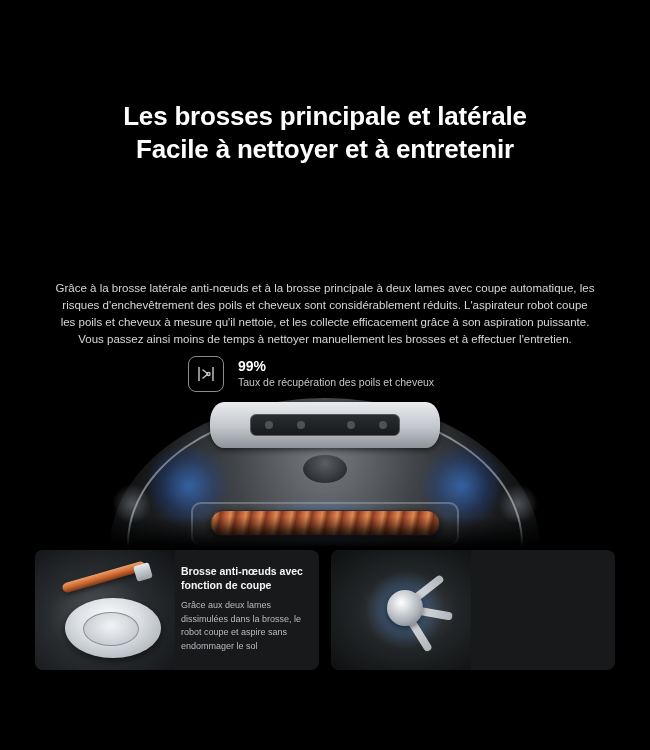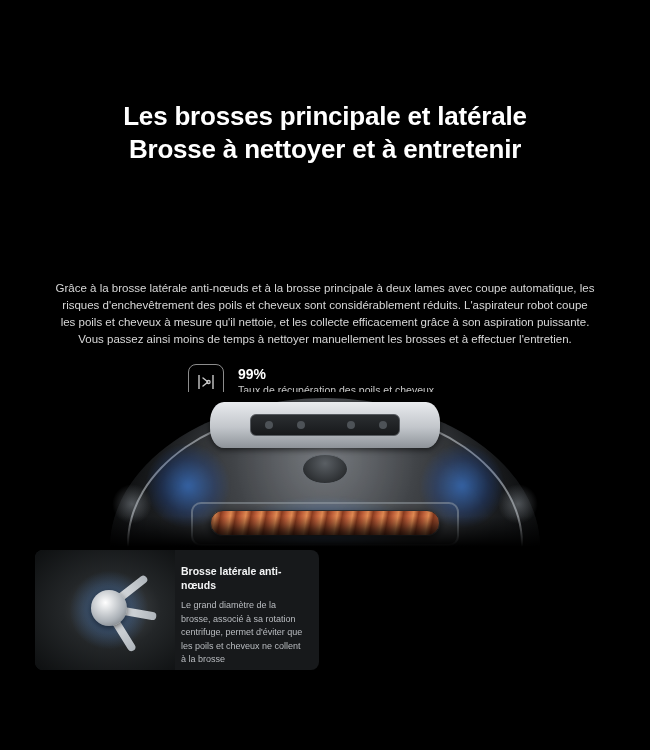--- a/index.html
+++ b/index.html
@@ -42,21 +42,21 @@
     text-align: center;
     font-size: 11.5px;
     line-height: 17px;
     color: #d8d8d8;
     margin-top: 32px;
   }
 
   
   .stat-row {
     position: absolute;
-    top: 364px;
+    top: 356px;
     left: 188px;
     display: flex;
     align-items: center;
     gap: 14px;
   }
   .stat-icon {
     width: 36px;
     height: 36px;
     border: 1.5px solid #8c8c8c;
     border-radius: 8px;
@@ -304,21 +304,21 @@
     color: #b9bcc0;
   }
 </style>
 </head>
 <body>
 
 <div class="page">
 
   <h1 class="headline">
     <span class="ln">Les brosses principale et latérale</span>
-    <span class="ln">Brosse à nettoyer et à entretenir</span>
+    <span class="ln">Facile à nettoyer et à entretenir</span>
   </h1>
 
   <p class="body-copy">Grâce à la brosse latérale anti-nœuds et à la brosse principale à deux lames avec coupe automatique, les risques d'enchevêtrement des poils et cheveux sont considérablement réduits. L'aspirateur robot coupe les poils et cheveux à mesure qu'il nettoie, et les collecte efficacement grâce à son aspiration puissante. Vous passez ainsi moins de temps à nettoyer manuellement les brosses et à effectuer l'entretien.</p>
 
   <div class="stat-row">
     <div class="stat-icon">
       <svg width="20" height="20" viewBox="0 0 20 20" aria-hidden="true">
         <path d="M3 3 L3 17" stroke="#c9c9c9" stroke-width="1.4" fill="none"></path>
         <path d="M17 3 L17 17" stroke="#c9c9c9" stroke-width="1.4" fill="none"></path>
         <path d="M7 6 L12 10 L7 14" stroke="#c9c9c9" stroke-width="1.4" fill="none" stroke-linecap="round" stroke-linejoin="round"></path>
@@ -347,29 +347,37 @@
     <div class="caster"></div>
     <div class="side-brush l"></div>
     <div class="side-brush r"></div>
     <div class="brush-cage"></div>
     <div class="brush-main"></div>
     <div class="hero-fade"></div>
   </div>
 
   <div class="cards">
 
+    <div class="card">
+      <div class="card-img left">
+        <div class="disc"></div>
+        <div class="disc-inner"></div>
+        <div class="rod"></div>
+        <div class="rod-tip"></div>
+      </div>
+      <div class="card-text">
+        <div class="card-title">Brosse anti-nœuds avec fonction de coupe</div>
+        <div class="card-desc">Grâce aux deux lames dissimulées dans la brosse, le robot coupe et aspire sans endommager le sol</div>
+      </div>
+    </div>
 
     <div class="card">
       <div class="card-img right">
         <div class="sb-glow"></div>
         <div class="sb-arm a1"></div>
         <div class="sb-arm a2"></div>
         <div class="sb-arm a3"></div>
         <div class="sb-hub"></div>
       </div>
-      <div class="card-text">
-        <div class="card-title">Brosse latérale anti-nœuds</div>
-        <div class="card-desc">Le grand diamètre de la brosse, associé à sa rotation centrifuge, permet d'éviter que les poils et cheveux ne collent à la brosse</div>
-      </div>
     </div>
 
   </div>
 </div>
 
 </body></html>

